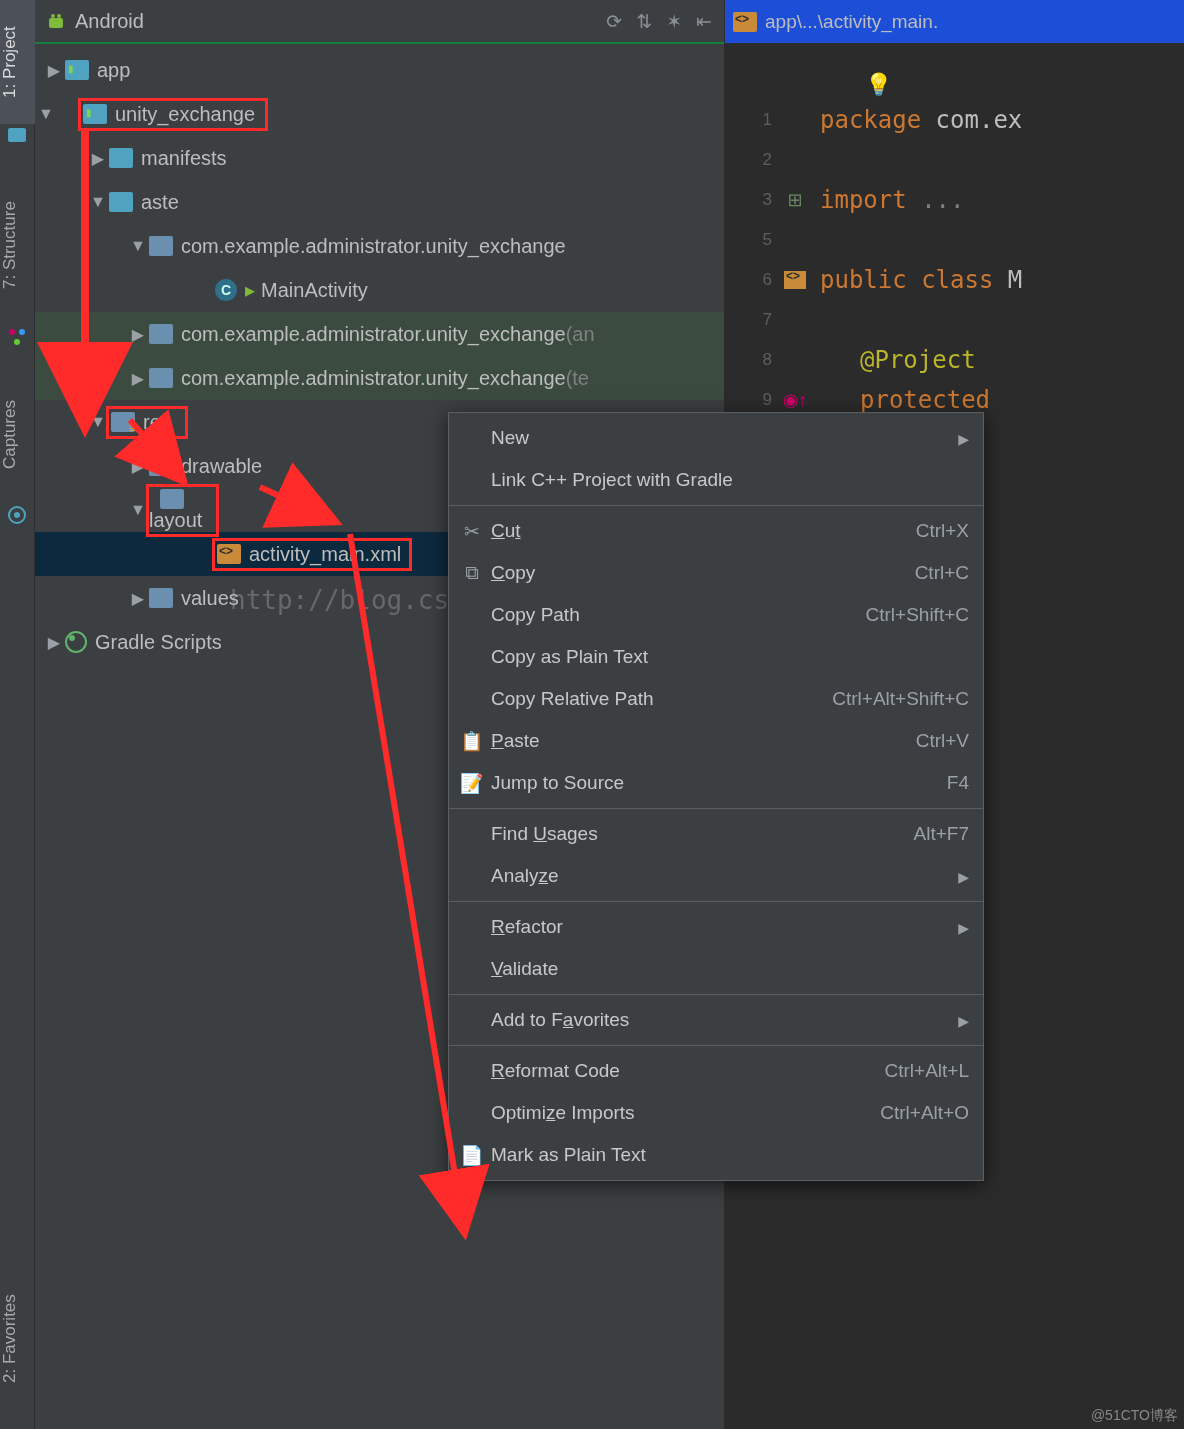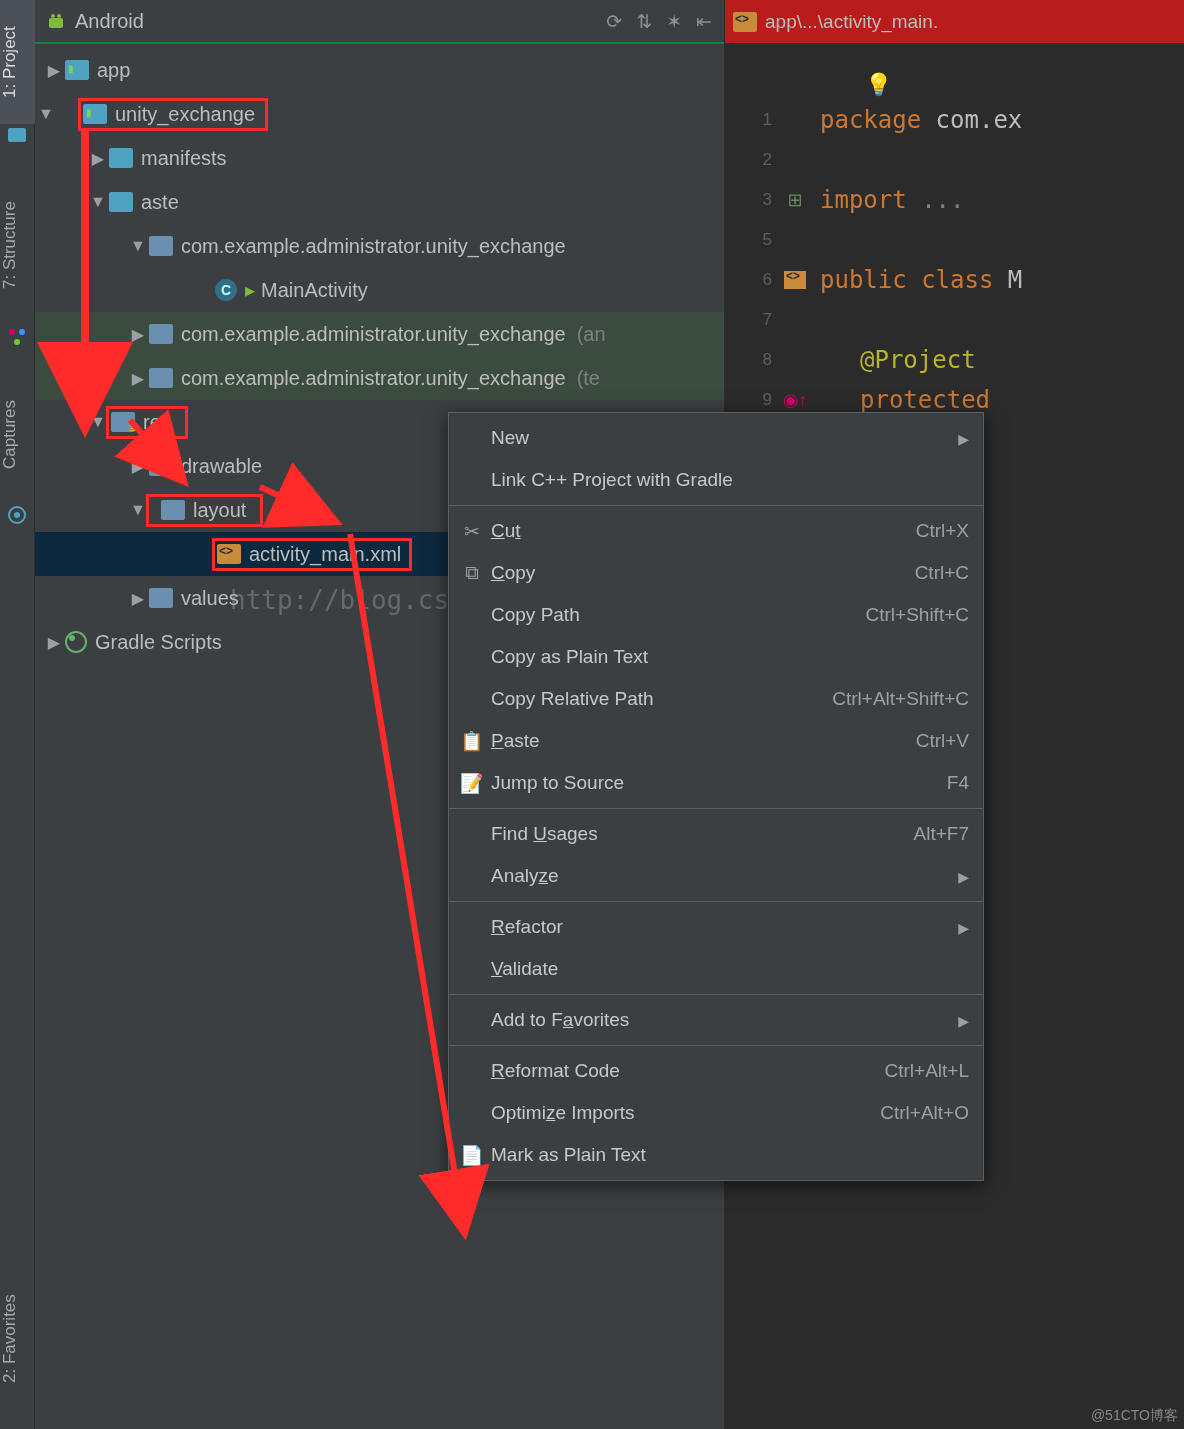--- a/index.html
+++ b/index.html
@@ -82,30 +82,30 @@
   .folder-icon.res::after{content:"≡";position:absolute;right:-2px;bottom:-4px;color:#e0a24a;font-size:14px;}
   .mod-icon{background:#4fa3c1;}
   .mod-icon::after{content:"▮";position:absolute;left:3px;top:3px;color:#7fd34d;font-size:10px;}
   .file-icon{background:#6a8a61;border-radius:2px;}
   .file-icon.xml{background:#c98a3a;}
   .file-icon.xml::before{content:"<>";position:absolute;left:2px;top:0;color:#2b2d2f;font-size:12px;font-weight:bold;}
   .gradle-icon{display:inline-block;width:22px;height:22px;border-radius:50%;border:2px solid #5fb36a;margin-right:8px;position:relative;}
   .gradle-icon::after{content:"";position:absolute;width:6px;height:6px;border-radius:50%;background:#5fb36a;left:2px;top:2px;}
   .class-icon{display:inline-block;width:22px;height:22px;border-radius:50%;background:#2f6f8a;color:#cfe;font-size:14px;font-weight:bold;text-align:center;line-height:22px;margin-right:8px;}
   .row span.lbl{color:#bdbdbd;}
-  .row span.suffix{color:#808080;margin-left:11px;text-align:right;}
+  .row span.suffix{color:#808080;margin-left:0;text-align:right;}
   .hlbox{ outline:3px solid #ff2a2a;  }
   
   .redarrow{position:absolute; pointer-events:none;}
   
   .editor {
     position:absolute; left:725px; top:0; right:0; height:100%;
     background:#2b2b2b;
   }
-  .tabbar{height:44px;display:flex;align-items:center;background:#b91c1c;border-bottom:1px solid #2b2d2f;padding-left:8px;}
+  .tabbar{height:44px;display:flex;align-items:center;background:#1d4ed8;border-bottom:1px solid #2b2d2f;padding-left:8px;}
   .tabbar .file-icon.xml{margin-right:8px;}
   .tabbar .tabname{color:#bdbdbd;font-size:19px;}
   .bulb{position:absolute;left:140px;top:72px;color:#e0c24a;font-size:22px;}
   .gutter{position:absolute;left:0;top:100px;width:55px;text-align:right;color:#5a5f63;font-size:17px;line-height:40px;}
   .gutter div{height:40px;padding-right:8px;}
   .codestrip{position:absolute;left:55px;top:100px;right:0;font-family:Consolas,monospace;font-size:24px;line-height:40px;}
   .codestrip div{height:40px;white-space:pre;}
   .kw{color:#cc7832;}
   .id{color:#bdbdbd;}
   .ann{color:#bbb529;}
@@ -256,21 +256,21 @@
     </div>
 
     <div class="row" style="padding-left:92px;">
       <span class="arrow right"></span>
       <span class="folder-icon"></span>
       <span class="lbl">drawable</span>
     </div>
 
     <div class="row" style="padding-left:92px;">
       <span class="arrow down"></span>
-      <span class="hlbox" style="display:flex;align-items:center;padding:2px 14px 2px 12px;">
+      <span class="hlbox" style="display:flex;align-items:center;padding:2px 14px 2px 0;flex-direction:column;">
         <span class="folder-icon"></span>
         <span class="lbl">layout</span>
       </span>
     </div>
 
     <div class="row sel" style="padding-left:158px;">
       <span class="arrow none"></span>
       <span class="hlbox" style="display:flex;align-items:center;padding:2px 8px 2px 2px;">
         <span class="file-icon xml"></span>
         <span class="lbl">activity_main.xml</span>

